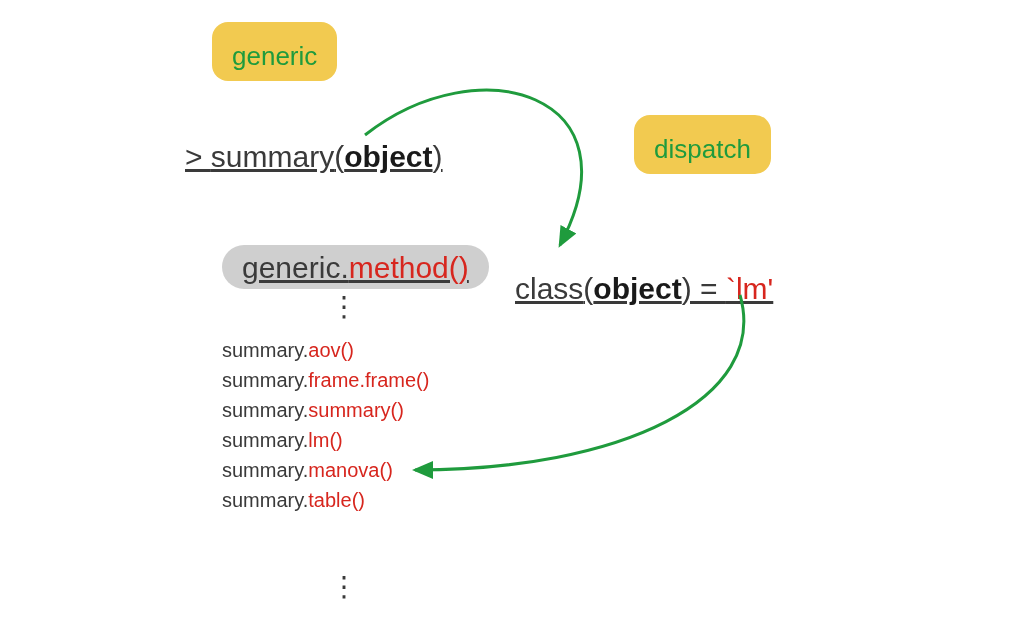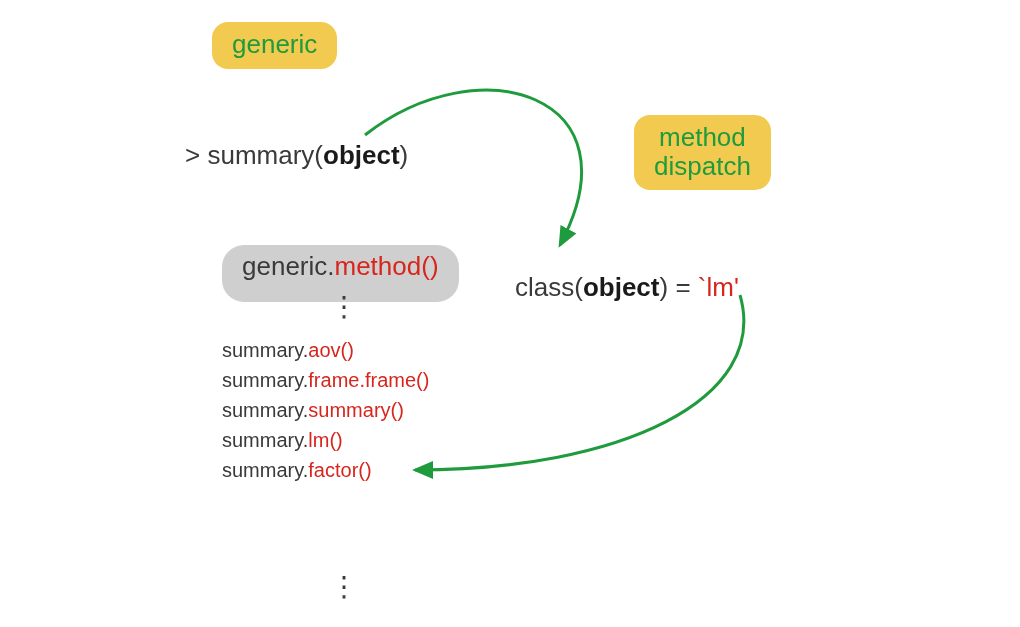--- a/index.html
+++ b/index.html
@@ -14,51 +14,52 @@
   }
   .stage {
     position: relative;
     width: 1020px;
     height: 627px;
   }
   .badge {
     position: absolute;
     background: #f2ca50;
     border-radius: 16px;
-    padding: 8px 20px 10px 20px;
+    padding: 20px 20px 10px 20px;
     text-align: center;
     color: #1f9b3d;
     font-size: 26px;
     line-height: 1.1;
   }
   .badge div { white-space: nowrap; }
   .code {
-    font-size: 26px;
+    font-size: 30px;
     color: #3a3a3a;
     white-space: nowrap;
+    text-decoration: underline;
   }
   .bold { font-weight: 600; color: #1a1a1a; }
   .red  { color: #d7261e; }
   .generic-line {
     position: absolute;
     left: 185px;
     top: 140px;
   }
   .class-line {
     position: absolute;
     left: 515px;
     top: 272px;
   }
   .generic-method {
     position: absolute;
     left: 222px;
     top: 245px;
     background: #cfcfcf;
     border-radius: 22px;
-    padding: 6px 20px 20px 20px;
+    padding: 6px 20px 4px 20px;
   }
   .dots {
     position: absolute;
     font-size: 28px;
     color: #3a3a3a;
     letter-spacing: 0;
   }
   .dots1 { left: 330px; top: 290px; }
   .dots2 { left: 330px; top: 570px; }
   .methods-list {
@@ -82,21 +83,20 @@
 </head>
 <body>
 
 <div class="stage">
 
   <div class="badge" style="left:212px; top:22px;">
     <div>generic</div>
   </div>
 
   <div class="badge" style="left:634px; top:115px;">
-    <div>method</div>
     <div>dispatch</div>
   </div>
 
   <div class="code generic-line">
     <span>&gt; </span><span>summary</span><span>(</span><span class="bold">object</span><span>)</span>
   </div>
 
   <div class="code generic-method">
     <span>generic.</span><span class="red">method()</span>
   </div>
@@ -105,21 +105,22 @@
     <span>class</span><span>(</span><span class="bold">object</span><span>) = </span><span class="red">`lm'</span>
   </div>
 
   <div class="dots dots1">⋮</div>
 
   <div class="methods-list">
     <div><span>summary.</span><span class="red">aov()</span></div>
     <div><span>summary.</span><span class="red">frame.frame()</span></div>
     <div><span>summary.</span><span class="red">summary()</span></div>
     <div><span>summary.</span><span class="red">lm()</span></div>
-    <div><span>summary.</span><span class="red">factor()</span></div>
+    <div><span>summary.</span><span class="red">manova()</span></div>
+    <div><span>summary.</span><span class="red">table()</span></div>
   </div>
 
   <div class="dots dots2">⋮</div>
 
   <svg class="arrows" viewBox="0 0 1020 627">
     <defs>
       <marker id="arrowhead" markerWidth="8" markerHeight="8" refX="6" refY="3" orient="auto" markerUnits="strokeWidth">
         <path d="M0,0 L7,3 L0,6 Z" fill="#1f9b3d"></path>
       </marker>
     </defs>

